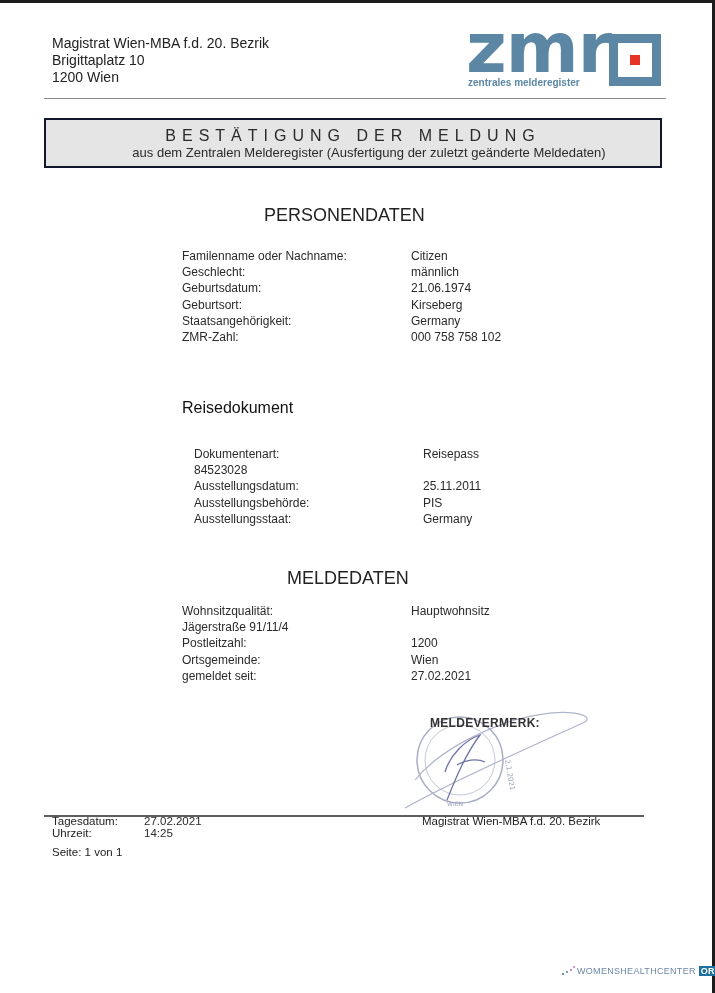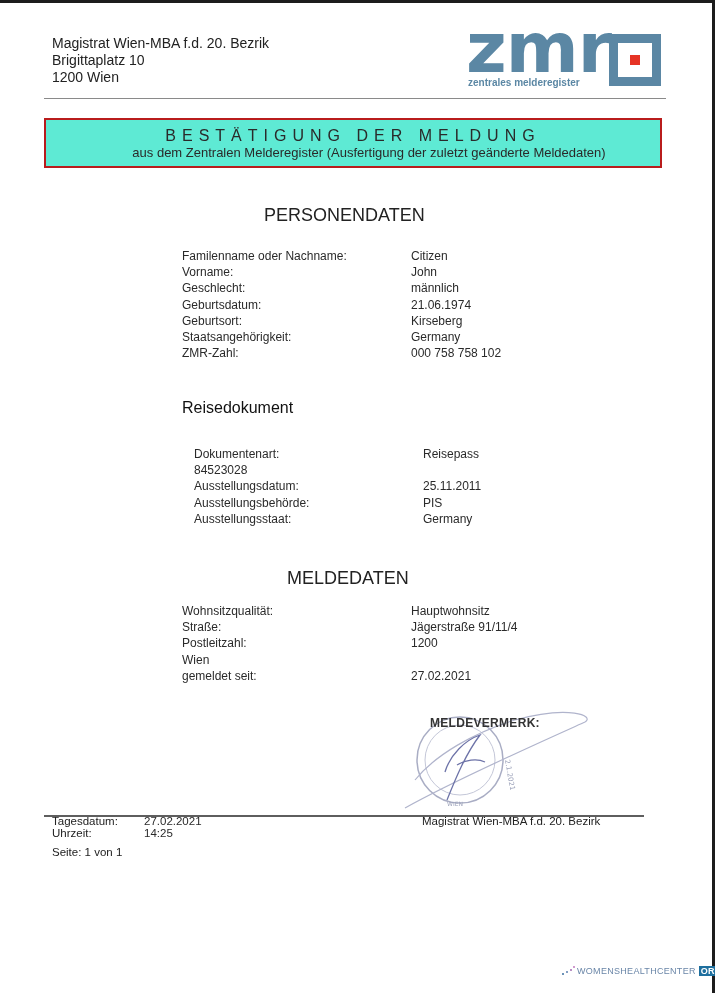--- a/index.html
+++ b/index.html
@@ -18,21 +18,21 @@
     font-size: 70px; letter-spacing: -1px; color: #5b87a4; line-height: 60px; }
   .logo-sub { position: absolute; left: 2px; top: 45px; font-size: 10px; font-weight: bold; color: #5b87a4; letter-spacing: 0px; white-space: nowrap; }
   .logo-box { position: absolute; left: 143px; top: 2px; width: 52px; height: 52px; background: #5b87a4; }
   .logo-box-inner { position: absolute; left: 9px; top: 9px; width: 34px; height: 34px; background: #ffffff; }
   .logo-box-dot { position: absolute; left: 12px; top: 12px; width: 10px; height: 10px; background: #e63325; }
 
   .header-rule { position: absolute; left: 44px; top: 98px; width: 622px; height: 1px; background: #8a8a8a; }
 
   .title-box {
     position: absolute; left: 44px; top: 118px; width: 618px; height: 50px;
-    background: #5eead4; border: 2px solid #b91c1c; box-sizing: border-box; text-align: center;
+    background: #e5e5e5; border: 2px solid #0f172a; box-sizing: border-box; text-align: center;
   }
   .title-main { margin-top: 7px; font-size: 16px; letter-spacing: 6px; color: #2a2a2a; line-height: 18px; }
   .title-sub { font-size: 13px; color: #2a2a2a; line-height: 16px; padding-left: 32px; }
 
   .section-head { position: absolute; font-size: 18px; color: #222; }
   .sub-head { position: absolute; font-size: 16px; font-weight: normal; color: #111; }
 
   .rows { position: absolute; left: 182px; font-size: 12px; line-height: 16.2px; color: #2a2a2a; }
   .row { display: flex; white-space: nowrap; }
   .row .lbl { width: 229px; }
@@ -81,24 +81,20 @@
   <div class="title-sub">aus dem Zentralen Melderegister (Ausfertigung der zuletzt geänderte Meldedaten)</div>
 </div>
 
 <div class="section-head" style="left:264px; top:205px;">PERSONENDATEN</div>
 <div class="rows" style="top:248px;">
   <div class="row">
       <span class="lbl">Familenname oder Nachname:</span>
       <span class="val">Citizen</span>
     </div>
   <div class="row">
-      <span class="lbl">Vorname:</span>
-      <span class="val">John</span>
-    </div>
-  <div class="row">
       <span class="lbl">Geschlecht:</span>
       <span class="val">männlich</span>
     </div>
   <div class="row">
       <span class="lbl">Geburtsdatum:</span>
       <span class="val">21.06.1974</span>
     </div>
   <div class="row">
       <span class="lbl">Geburtsort:</span>
       <span class="val">Kirseberg</span>
@@ -136,28 +132,28 @@
     </div>
 </div>
 
 <div class="section-head" style="left:287px; top:568px;">MELDEDATEN</div>
 <div class="rows" style="top:603px;">
   <div class="row">
       <span class="lbl">Wohnsitzqualität:</span>
       <span class="val">Hauptwohnsitz</span>
     </div>
   <div class="row">
-      <span class="lbl">Straße:</span>
       <span class="val">Jägerstraße 91/11/4</span>
     </div>
   <div class="row">
       <span class="lbl">Postleitzahl:</span>
       <span class="val">1200</span>
     </div>
   <div class="row">
+      <span class="lbl">Ortsgemeinde:</span>
       <span class="val">Wien</span>
     </div>
   <div class="row">
       <span class="lbl">gemeldet seit:</span>
       <span class="val">27.02.2021</span>
     </div>
 </div>
 
 <svg class="stamp" viewBox="0 0 200 115">
   <circle cx="65" cy="60" r="43" fill="none" stroke="#a9adc4" stroke-width="1.5"></circle>

